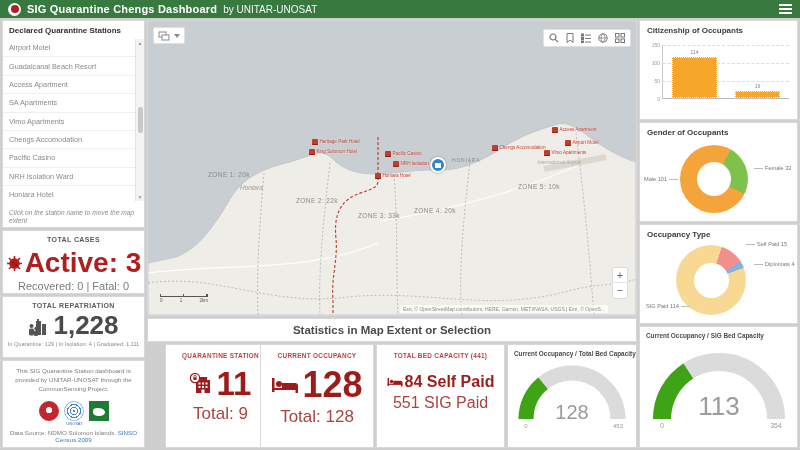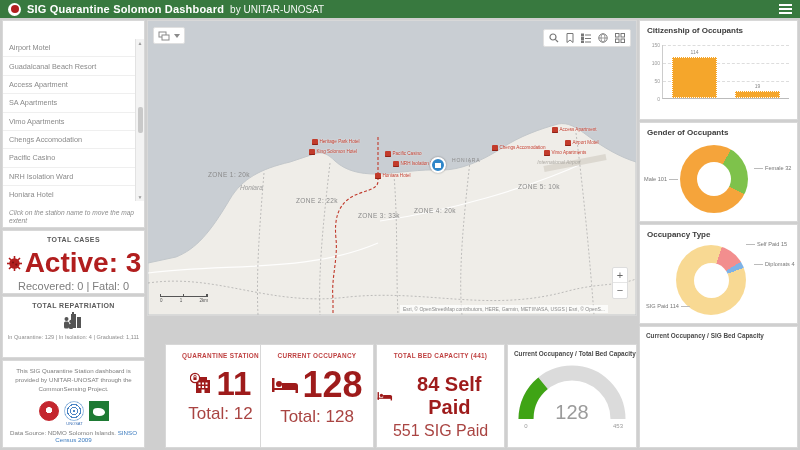--- a/index.html
+++ b/index.html
@@ -70,21 +70,21 @@
 .statsbar{left:147px;top:318px;width:490px;height:24px;display:flex;align-items:center;justify-content:center;font-size:11.5px;font-weight:bold;color:#4a4a4a}
 
 .bp h4{font-size:6.4px;font-weight:bold;color:#BF4040;text-align:center;letter-spacing:.3px;padding:7px 2px 0}
 .qs{left:165px;top:344px;width:111px;height:104px;text-align:center}
 .bigrow{display:flex;align-items:center;justify-content:center;gap:3px;margin-top:8px}
 .bignum{font-size:33px;font-weight:bold;color:#9E1B1B;line-height:1}
 .totaln{font-size:17px;color:#A94442;margin-top:4px}
 .oc{left:260px;top:344px;width:114px;height:104px;text-align:center}
 .oc .bignum{font-size:36px}
 .bc{left:376px;top:344px;width:129px;height:104px;text-align:center}
-.bc .l1{display:flex;align-items:center;justify-content:center;gap:2px;margin-top:14px;font-size:20px;font-weight:bold;color:#9E1B1B}
+.bc .l1{display:flex;align-items:center;justify-content:center;gap:2px;margin-top:14px;font-size:16px;font-weight:bold;color:#9E1B1B}
 .bc .l2{font-size:16px;color:#A94442;margin-top:3px}
 .gp1{left:507px;top:344px;width:130px;height:104px}
 .gp2{left:639px;top:326px;width:159px;height:122px}
 .gtitle{font-size:6.4px;font-weight:bold;color:#4a4a4a;padding:5px 0 0 6px}
 .gwrap{display:flex;justify-content:center}
 
 .ct{font-size:8px;font-weight:bold;color:#3c3c3c;padding:5px 0 0 7px}
 .cit{left:639px;top:20px;width:159px;height:100px}
 .plot{position:absolute;left:22px;right:8px;top:24px;height:54px;border-left:1px solid #ccc;border-bottom:1px solid #bbb}
 .grid{position:absolute;left:0;right:0;border-top:1px dashed #ddd}
@@ -100,30 +100,31 @@
 .dlab.ll::after,.dlab.lr::before{content:"";display:inline-block;width:9px;height:1px;background:#bbb;vertical-align:middle;margin:0 2px}
 svg text{font-family:"Liberation Sans",sans-serif}
 </style>
 </head>
 <body>
 
 <div class="app">
 
   <div class="hdr">
     <span class="logo"></span>
-    <span class="t">SIG Quarantine Solomon Dashboard</span>
+    <span class="t">SIG Quarantine Chengs Dashboard</span>
     <span class="b">by UNITAR-UNOSAT</span>
     <span class="menu">
         <i></i>
         <i></i>
         <i></i>
       </span>
   </div>
 
   <div class="panel stations">
+    <h3>Declared Quarantine Stations</h3>
     <ul id="station-list">
         <li>Airport Motel</li>
         <li>Guadalcanal Beach Resort</li>
         <li>Access Apartment</li>
         <li>SA Apartments</li>
         <li>Vimo Apartments</li>
         <li>Chengs Accomodation</li>
         <li>Pacific Casino</li>
         <li>NRH Isolation Ward</li>
         <li>Honiara Hotel</li>
@@ -160,20 +161,21 @@
     <div class="row">
       <svg width="22" height="19" viewBox="0 0 22 19" fill="#555">
         <rect x="8" y="2" width="5" height="14"></rect>
           <rect x="14" y="5" width="4" height="11"></rect>
           <rect x="9" y="0" width="2" height="3"></rect>
         <circle cx="3.5" cy="7" r="2"></circle>
           <rect x="1" y="9.5" width="5" height="7" rx="1.5"></rect>
         <circle cx="8" cy="9.5" r="1.7"></circle>
           <rect x="6" y="11.5" width="4" height="5.5" rx="1.3"></rect>
       </svg>
+      <span class="big">1,228</span>
     </div>
     <div class="sub">In Quarantine: 129 | In Isolation: 4 | Graduated: 1,111</div>
   </div>
 
   <div class="panel about">
     <div class="txt">This SIG Quarantine Station dashboard is provided by UNITAR-UNOSAT through the CommonSensing Project.</div>
     <div class="logos">
       <span class="lg red"></span>
       <span class="lg blue">
           <em>UNOSAT</em>
@@ -305,20 +307,21 @@
         </div>
       <div class="lbls">
         <span>0</span>
           <span>1</span>
           <span>2km</span>
       </div>
     </div>
     <div class="attr">Esri, © OpenStreetMap contributors, HERE, Garmin, METI/NASA, USGS | Esri, © OpenS...</div>
   </div>
 
+  <div class="panel statsbar">Statistics in Map Extent or Selection</div>
 
   <div class="panel bp qs">
     <h4>QUARANTINE STATION</h4>
     <div class="bigrow">
       <svg width="24" height="24" viewBox="0 0 24 24" fill="#9E1B1B">
         <rect x="6" y="8" width="14" height="13"></rect>
           <rect x="9" y="5" width="8" height="4"></rect>
         <g fill="#fff">
             <rect x="8.5" y="10.5" width="2" height="2"></rect>
             <rect x="12" y="10.5" width="2" height="2"></rect>
@@ -327,21 +330,21 @@
             <rect x="12" y="14" width="2" height="2"></rect>
             <rect x="15.5" y="14" width="2" height="2"></rect>
             <rect x="11.5" y="17.5" width="3" height="3.5"></rect>
           </g>
         <circle cx="5" cy="6" r="4.6" fill="#fff" stroke="#9E1B1B" stroke-width="1.2"></circle>
           <rect x="3.4" y="5.2" width="3.2" height="2.8" rx="0.5"></rect>
           <path d="M3.9,5.2 V4.3 a1.1,1.1 0 0 1 2.2,0 V5.2" fill="none" stroke="#9E1B1B" stroke-width="0.9"></path>
       </svg>
       <span class="bignum">11</span>
     </div>
-    <div class="totaln">Total: 12</div>
+    <div class="totaln">Total: 9</div>
   </div>
 
   <div class="panel bp oc">
     <h4>CURRENT OCCUPANCY</h4>
     <div class="bigrow">
       <svg width="28" height="20" viewBox="0 0 28 20" fill="#9E1B1B">
         <rect x="1" y="3" width="2.5" height="14"></rect>
           <circle cx="8" cy="9" r="3"></circle>
           <path d="M11,8 H24 a3,3 0 0 1 3,3 v3 H11 Z"></path>
           <rect x="24.5" y="13" width="2.5" height="5"></rect>
@@ -409,15 +412,24 @@
 
   <div class="panel gen">
     <div class="ct">Gender of Occupants</div>
     <div class="donut" style="left: 40px; top: 22px; width: 68px; height: 68px; background: conic-gradient(from 30deg, rgb(126, 194, 75) 0deg, rgb(126, 194, 75) 86.6deg, rgb(245, 164, 59) 86.6deg, rgb(245, 164, 59) 360deg);"></div>
     <span class="dlab ll" style="left:4px;top:53px" id="glab0">Male 101</span>
     <span class="dlab lr" style="left:112px;top:42px" id="glab1">Female 32</span>
   </div>
 
   <div class="panel gp2">
     <div class="gtitle">Current Occupancy / SIG Bed Capacity</div>
+    <div class="gwrap">
+      <svg width="150" height="90" viewBox="0 0 150 90">
+        <path d="M18,80 A57,57 0 0 1 132,80" fill="none" stroke="#DBDBDB" stroke-width="18"></path>
+        <path class="gfill" d="M18,80 A57,57 0 0 1 132,80" fill="none" stroke="#3FA415" stroke-width="18" pathLength="100" stroke-dasharray="31.9 100"></path>
+        <text x="75" y="76" text-anchor="middle" font-size="26" fill="#9b9b9b">113</text>
+        <text x="18" y="89" text-anchor="middle" font-size="7" fill="#9b9b9b">0</text>
+        <text x="132" y="89" text-anchor="middle" font-size="7" fill="#9b9b9b">354</text>
+      </svg>
+    </div>
   </div>
 
 </div>
 
 </body></html>

